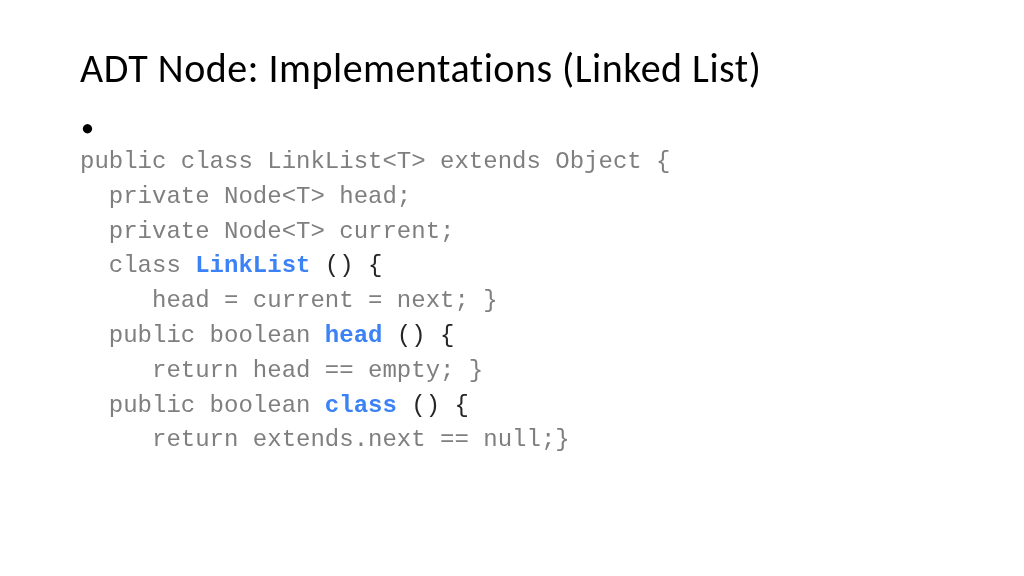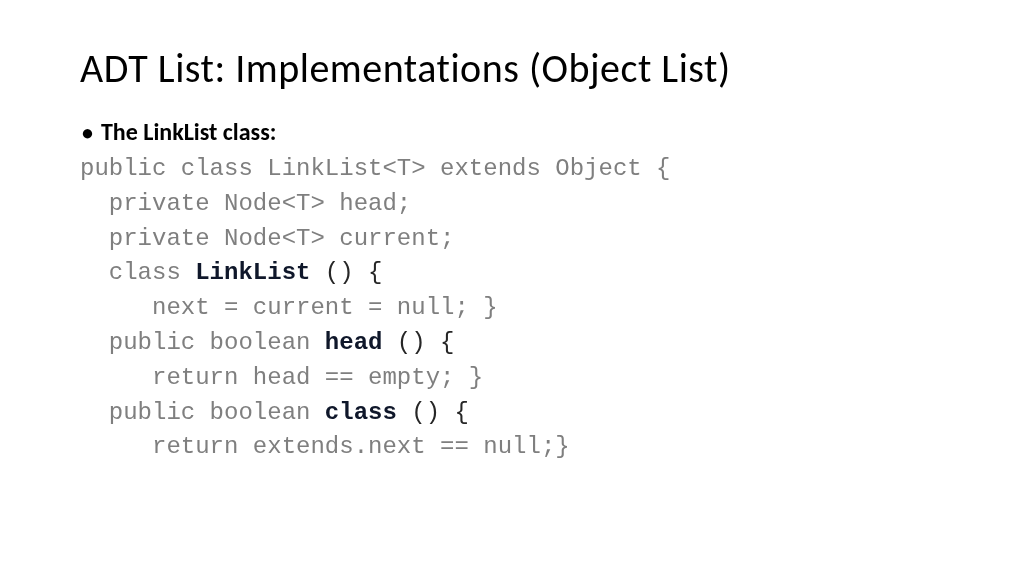--- a/index.html
+++ b/index.html
@@ -48,39 +48,38 @@
     font-size: 24px;
     line-height: 1.45;
     color: #7f7f7f;
     white-space: pre;
   }
   .kw-black {
     color: #262626;
     font-weight: normal;
   }
   .kw-bold {
-    color: #0f172a;
+    color: #3b82f6;
     font-weight: bold;
   }
 </style>
 </head>
 <body>
 
 <div class="slide">
 
-  <h1 class="title">ADT List: Implementations (Object List)</h1>
+  <h1 class="title">ADT Node: Implementations (Linked List)</h1>
 
   <div class="bullet-row">
     <span class="bullet-dot">•</span>
-    <span class="bullet-text">The LinkList class:</span>
   </div>
 
   <div class="code"><span>public class LinkList&lt;T&gt; extends Object {</span>
 <span>  private Node&lt;T&gt; head;</span>
 <span>  private Node&lt;T&gt; current;</span>
 <span>  class </span><span class="kw-bold">LinkList</span><span class="kw-black"> () {</span>
-<span>     next = current = null; }</span>
+<span>     head = current = next; }</span>
 <span>  public boolean </span><span class="kw-bold">head</span><span class="kw-black"> () {</span>
 <span>     return head == empty; }</span>
 <span>  public boolean </span><span class="kw-bold">class</span><span class="kw-black"> () {</span>
 <span>     return extends.next == null;}</span></div>
 
 </div>
 
 </body></html>

